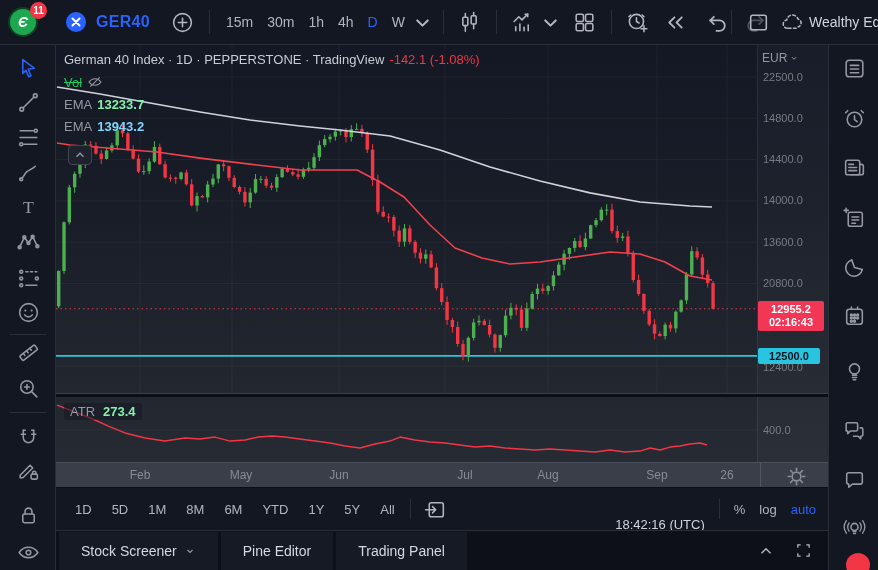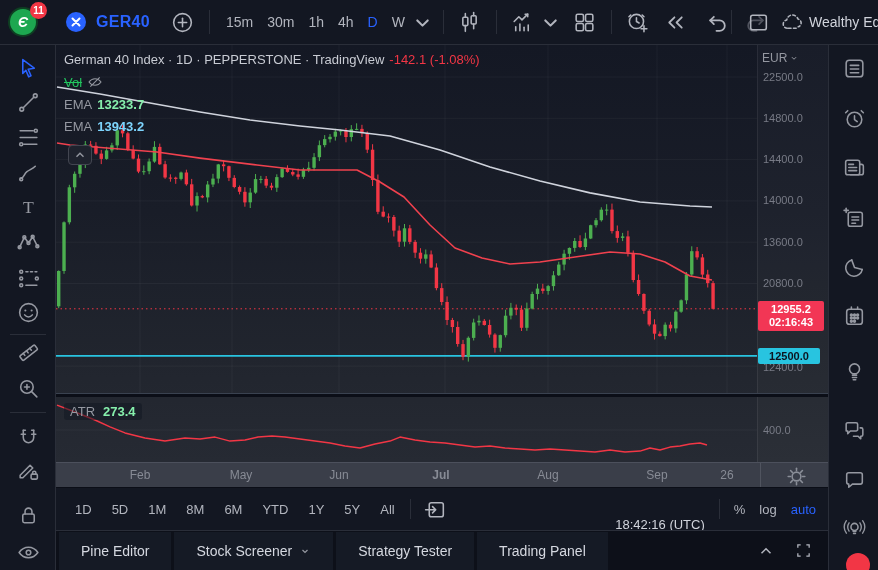--- a/index.html
+++ b/index.html
@@ -795,21 +795,21 @@
     </div>
     <div class="cyan-badge">12500.0</div>
     <div class="plabel" style="top:316px;z-index:1">12400.0</div>
     <div class="plabel" style="top:379px">400.0</div>
 
     <div class="time-axis">
       <div id="tlabels">
           <div class="tlabel" style="left: 84px;">Feb</div>
           <div class="tlabel" style="left: 185px;">May</div>
           <div class="tlabel" style="left: 283px;">Jun</div>
-          <div class="tlabel" style="left: 385px; font-weight: bold;">Jul</div>
+          <div class="tlabel" style="left: 409px;">Jul</div>
           <div class="tlabel" style="left: 492px;">Aug</div>
           <div class="tlabel" style="left: 601px;">Sep</div>
           <div class="tlabel" style="left: 671px;">26</div>
         </div>
       <div class="ta-sep"></div>
       <div class="ta-gear">
           <span>
             <svg class="ic" width="25" height="25" viewBox="0 0 24 24" fill="none" stroke="currentColor" stroke-width="1.5" stroke-linecap="round" stroke-linejoin="round">
               <circle cx="12" cy="12" r="4.2"></circle>
               <line x1="12" y1="4" x2="12" y2="6.3"></line>
@@ -851,30 +851,27 @@
         <span class="bb-sep" style="margin:0"></span>
         <span class="bb-btn">%</span>
         <span class="bb-btn">log</span>
         <span class="bb-btn blue">auto</span>
       </div>
     </div>
 
     <div class="tab-bar">
       <div id="tabs" style="display:flex;">
           <div class="tab">
-            <span>Pine Editor</span>
-          </div>
-          <div class="tab">
             <span>Stock Screener</span>
             <svg class="ic" width="12" height="12" viewBox="0 0 24 24" fill="none" stroke="#9598a1" stroke-width="2.4">
               <polyline points="7,10 12,15 17,10"></polyline>
             </svg>
           </div>
           <div class="tab">
-            <span>Strategy Tester</span>
+            <span>Pine Editor</span>
           </div>
           <div class="tab">
             <span>Trading Panel</span>
           </div>
         </div>
       <div class="tab-right">
         <span>
             <svg class="ic" width="18" height="18" viewBox="0 0 24 24" fill="none" stroke="currentColor" stroke-width="2">
               <polyline points="6,15 12,9 18,15"></polyline>
             </svg>

